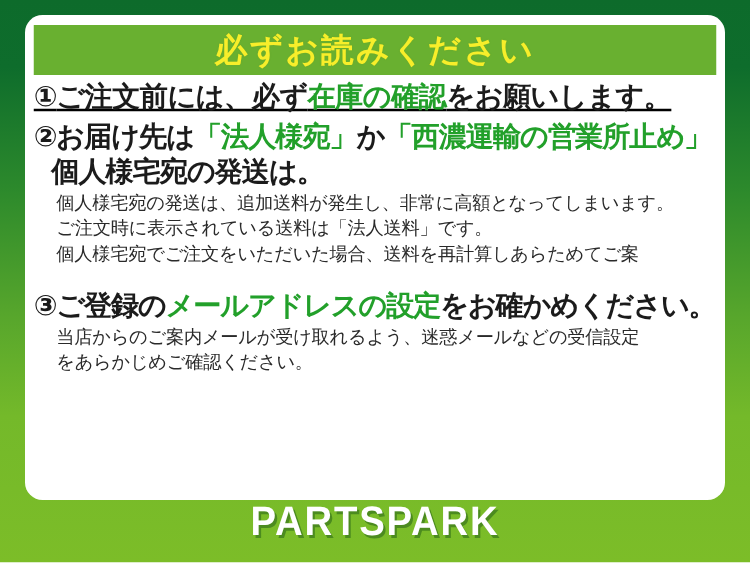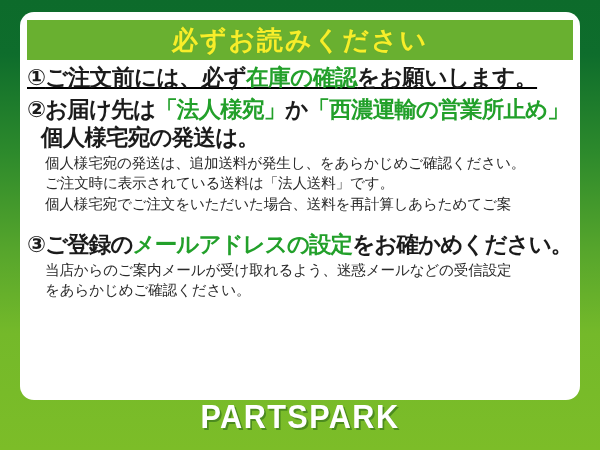--- a/index.html
+++ b/index.html
@@ -131,21 +131,21 @@
 
     <div id="items">
 
       <div class="item" id="item-1">
         <div class="item-head"><span class="marker">①</span><span>ご注文前には、必ず</span><span class="hl">在庫の確認</span><span>をお願いします。</span></div>
       </div>
 
       <div class="item" id="item-2">
         <div class="item-head wrap"><span class="marker">②</span><span>お届け先は</span><span class="hl">「法人様宛」</span><span>か</span><span class="hl">「西濃運輸の営業所止め」</span><span class="line2">個人様宅宛の発送は。</span></div>
         <div class="item-body">
-          <div>個人様宅宛の発送は、追加送料が発生し、をあらかじめご確認ください。</div>
+          <div>個人様宅宛の発送は、追加送料が発生し、非常に高額となってしまいます。</div>
           <div>ご注文時に表示されている送料は「法人送料」です。</div>
           <div>個人様宅宛でご注文をいただいた場合、送料を再計算しあらためてご案</div>
         </div>
       </div>
 
       <div class="item" id="item-3">
         <div class="item-head"><span class="marker">③</span><span>ご登録の</span><span class="hl">メールアドレスの設定</span><span>をお確かめください。</span></div>
         <div class="item-body">
           <div>当店からのご案内メールが受け取れるよう、迷惑メールなどの受信設定</div>
           <div>をあらかじめご確認ください。</div>

